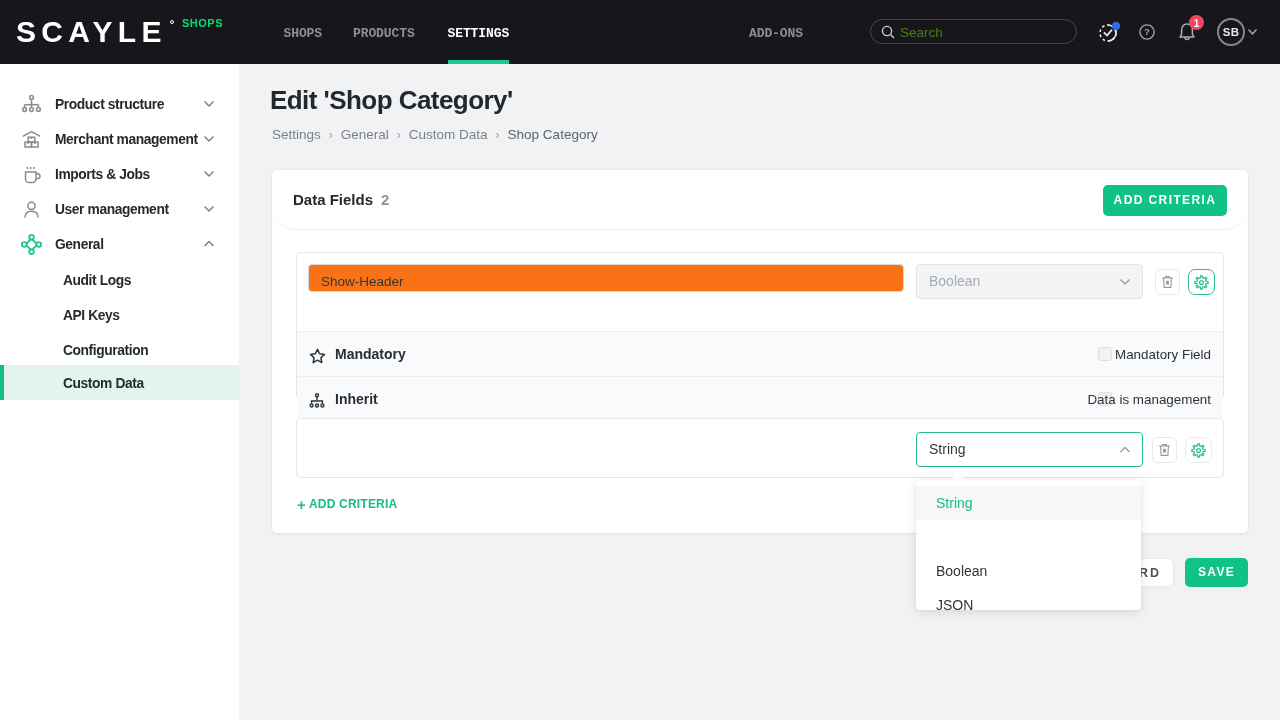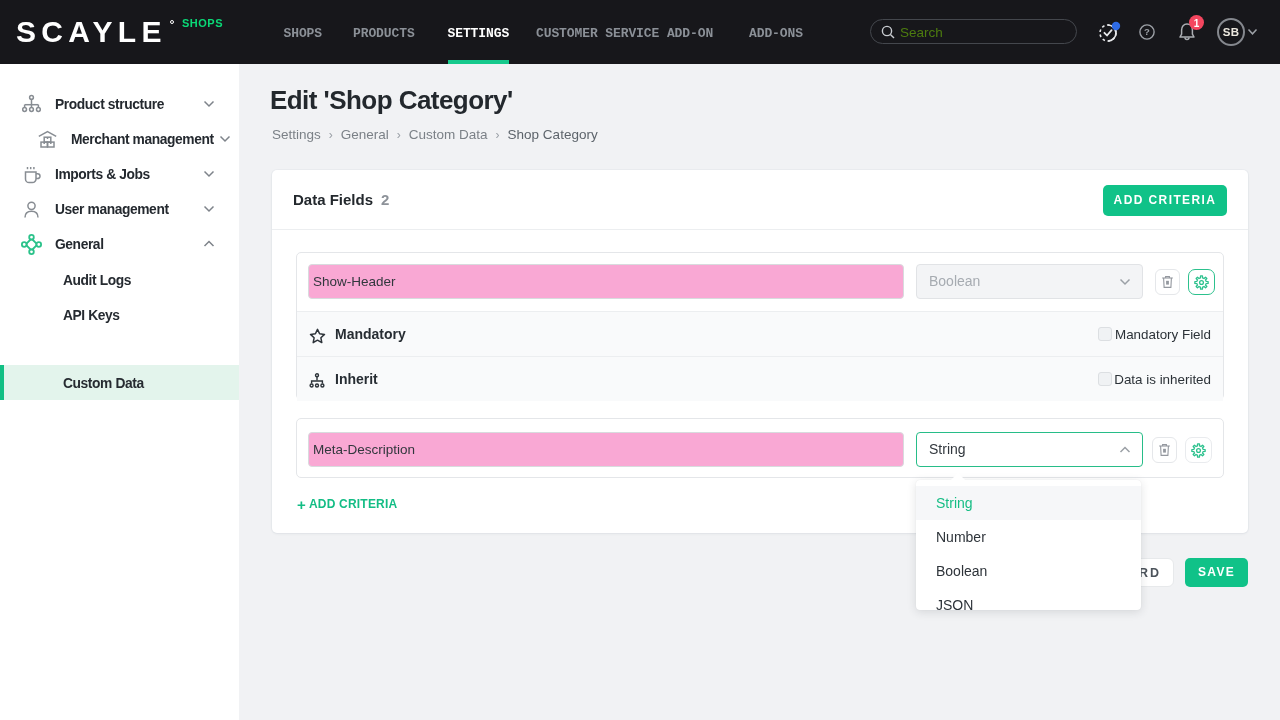--- a/index.html
+++ b/index.html
@@ -31,40 +31,40 @@
 .ssub.sel::before { content:""; position:absolute; left:0; top:0; width:4px; height:35px; background:#12bf84; }
 
 
 .main { position:absolute; left:239px; top:64px; width:1041px; height:656px; background:#f1f2f4; }
 h1 { position:absolute; left:31px; top:21px; font-size:26px; font-weight:bold; color:#23282d; letter-spacing:-0.55px; }
 .crumbs { position:absolute; left:33px; top:63px; font-size:13.5px; color:#7b8187; }
 .crumbs .sep { color:#9ba1a7; margin:0 8px; font-size:12px; }
 .crumbs .last { color:#5d646b; font-weight:normal; }
 
 .card { position:absolute; left:33px; top:106px; width:976px; height:363px; background:#fff; border-radius:5px; box-shadow:0 1px 3px rgba(40,47,60,0.06), 0 0 0 1px #ebedf0; }
-.cardhead { position:absolute; left:0; top:0; width:976px; height:60px; border-bottom:1px solid #eceef0; }
+.cardhead { position:absolute; left:0; top:0; width:976px; height:60px; border-bottom:1px solid #eceef0;border-radius:24px; }
 .cardhead .title { position:absolute; left:21px; top:21px; font-size:15px; font-weight:bold; color:#23282d; }
 .cardhead .count { color:#8d9299; margin-left:8px; }
 .btn-green { background:#10c288; color:#fff; font-weight:bold; font-size:12px; letter-spacing:1.4px; border-radius:5px; text-align:center; font-family:"Liberation Sans", sans-serif; }
 .addcrit-top { position:absolute; left:831px; top:15px; width:124px; height:31px; line-height:31px; }
 
 .fgroup { position:absolute; left:24px; width:928px; border:1px solid #e4e6e9; border-radius:5px; background:#fff; }
 .g1 { top:82px; height:148px; }
 .g2 { top:248px; height:60px; }
 .frow { position:absolute; left:0; top:0; width:100%; height:58px; }
-.finput { position:absolute; left:11px; top:11px; width:596px; height:35px; border:1px solid #d8dbde; border-radius:4px; background:#f9a8d4; font-size:13.5px; color:#31373d; line-height:34px; padding-left:4px; }
+.finput { position:absolute; left:11px; top:11px; width:596px; height:28px; border:1px solid #d8dbde; border-radius:4px; background:#f97316; font-size:13.5px; color:#31373d; line-height:34px; padding-left:12px; }
 .fselect { position:absolute; left:619px; top:11px; width:227px; height:35px; border:1px solid #e1e3e6; border-radius:4px; background:#f3f4f6; font-size:14px; color:#a6abb1; line-height:33px; padding-left:12px; }
 .fselect.open { background:#fff; border:1.5px solid #27bd88; color:#31373d; }
 .ibtn { position:absolute; top:16px; width:25px; height:26px; border:1px solid #e5e7ea; border-radius:6px; background:#fff; }
 .ibtn.trash { left:858px; }
 .ibtn.gear { left:891px; width:27px; border:1.5px solid #2cc18d; border-radius:7px; }
 .g2 .finput, .g2 .fselect { top:12.5px; }
 .g2 .ibtn { top:17.5px; }
 .g2 .ibtn.gear { border:1px solid #e9ebee; }
-.subrow { position:absolute; left:0; width:100%; height:45px; background:#f9fafb; border-top:1px solid #eceef0; }
+.subrow { position:absolute; left:0; width:100%; height:45px; background:#f9fafb; border-top:1px solid #eceef0;margin-top:20px; }
 .subrow .ic { position:absolute; left:12px; top:16px; }
 .subrow .lbl { position:absolute; left:38px; top:14px; font-size:14px; font-weight:bold; color:#272d33; }
 .subrow .cb { position:absolute; right:111px; top:15px; width:14px; height:14px; background:#f0f2f4; border:1px solid #dcdfe2; border-radius:3px; }
 .subrow .cblbl { position:absolute; right:12px; top:15px; font-size:13.4px; color:#2c3238; }
 .addcrit-link { position:absolute; left:25px; top:324px; font-size:12px; font-weight:bold; color:#13bd85; letter-spacing:0.2px; }
 .addcrit-link .plus { font-size:15px; margin-right:3px; font-weight:bold; position:relative; top:1.5px; }
 
 .btn-discard { position:absolute; left:839px; top:494px; width:96px; height:29px; background:#fff; border:1px solid #e7e9eb; border-radius:6px; color:#4c535b; font-weight:bold; font-size:12.5px; letter-spacing:1.8px; text-align:center; line-height:29px; }
 .btn-save { position:absolute; left:946px; top:494px; width:63px; height:29px; line-height:29px; letter-spacing:1.3px; font-size:12px; }
 
@@ -78,21 +78,20 @@
 
 <div class="topnav">
   <div class="logo">
     <div class="word">SCAYLE</div>
     <div class="ring"></div>
     <div class="live">SHOPS</div>
   </div>
   <div class="navitem" style="left:283.5px;">SHOPS</div>
   <div class="navitem" style="left:353px;">PRODUCTS</div>
   <div class="navitem active" style="left:447.5px;">SETTINGS<span class="ul"></span></div>
-  <div class="navitem" style="left:536px;">CUSTOMER SERVICE ADD-ON</div>
   <div class="navitem" style="left:749px;">ADD-ONS</div>
   <div class="searchbox">
     <svg class="mag" width="14" height="14" viewBox="0 0 14 14">
         <circle cx="6" cy="6" r="4.6" fill="none" stroke="#c9ccd1" stroke-width="1.4"></circle>
         <line x1="9.4" y1="9.4" x2="13" y2="13" stroke="#c9ccd1" stroke-width="1.4"></line>
       </svg>
     <span class="ph">Search</span>
   </div>
   <svg class="nicon" style="left:1097px; top:20px;" width="26" height="26" viewBox="0 0 26 26">
     <circle cx="11" cy="13" r="8" fill="none" stroke="#e8e9eb" stroke-width="1.6" stroke-dasharray="2.6 2.6"></circle>
@@ -129,21 +128,21 @@
           <circle cx="3.6" cy="15.5" r="1.9"></circle>
           <circle cx="10.5" cy="15.5" r="1.9"></circle>
           <circle cx="17.4" cy="15.5" r="1.9"></circle>
         </g>
       </svg>
     <span class="tx">Product structure</span>
     <svg class="ch" width="12" height="8" viewBox="0 0 12 8">
         <path d="M1.5 1.5 L6 6 L10.5 1.5" fill="none" stroke="#7e838a" stroke-width="1.5"></path>
       </svg>
   </div>
-  <div class="sitem" style="top:58px;margin-left:16px;">
+  <div class="sitem" style="top:58px;">
     <svg class="ic" width="21" height="21" viewBox="0 0 21 21">
         <g fill="none" stroke="#888d93" stroke-width="1.5">
           <path d="M1.8 7.3 L10.5 2.6 L19.2 7.3" fill="none"></path>
           <rect x="7.2" y="8.2" width="6.6" height="4.9"></rect>
           <rect x="4.0" y="13.1" width="6.4" height="4.9"></rect>
           <rect x="10.6" y="13.1" width="6.4" height="4.9"></rect>
           <line x1="10.5" y1="8.2" x2="10.5" y2="10"></line>
           <line x1="7.2" y1="13.1" x2="7.2" y2="14.9"></line>
           <line x1="13.8" y1="13.1" x2="13.8" y2="14.9"></line>
         </g>
@@ -193,20 +192,23 @@
     <span class="tx">General</span>
     <svg class="ch" width="12" height="8" viewBox="0 0 12 8">
         <path d="M1.5 6 L6 1.5 L10.5 6" fill="none" stroke="#7e838a" stroke-width="1.5"></path>
       </svg>
   </div>
   <div class="ssub" style="top:233px;">
       <span class="tx">API Keys</span>
     </div>
   <div class="ssub" style="top:198px;">
       <span class="tx">Audit Logs</span>
+    </div>
+  <div class="ssub" style="top:268px;">
+      <span class="tx">Configuration</span>
     </div>
   <div class="ssub sel" style="top:301px;">
       <span class="tx">Custom Data</span>
     </div>
 </div>
 
 <div class="main">
   <h1>Edit 'Shop Category'</h1>
   <div class="crumbs">Settings<span class="sep">›</span>General<span class="sep">›</span>Custom Data<span class="sep">›</span><span class="last">Shop Category</span></div>
 
@@ -255,27 +257,26 @@
               <circle cx="8" cy="2.2" r="1.5"></circle>
               <line x1="8" y1="3.9" x2="8" y2="7.5"></line>
               <path d="M2.6 10.5 V8 H13.4 V10.5"></path>
               <circle cx="2.6" cy="12.5" r="1.5"></circle>
               <circle cx="8" cy="12.5" r="1.5"></circle>
               <circle cx="13.4" cy="12.5" r="1.5"></circle>
             </g>
           </svg>
         <span class="lbl">Inherit</span>
         <span class="cb"></span>
-        <span class="cblbl">Data is inherited</span>
+        <span class="cblbl">Data is management</span>
       </div>
     </div>
 
     <div class="fgroup g2">
       <div class="frow">
-        <div class="finput">Meta-Description</div>
         <div class="fselect open">String
           <svg style="position:absolute; right:11px; top:13px;" width="12" height="8" viewBox="0 0 12 8">
               <path d="M1.5 6 L6 1.5 L10.5 6" fill="none" stroke="#9ba0a6" stroke-width="1.5"></path>
             </svg>
         </div>
         <div class="ibtn trash" style="left:855px;">
           <svg style="position:absolute; left:5px; top:5px;" width="13" height="14" viewBox="0 0 13 14">
               <g fill="none" stroke="#94989f" stroke-width="1.1">
                 <path d="M1.2 3 H11.8"></path>
                 <path d="M4.6 3 V1.6 H8.4 V3"></path>
@@ -295,17 +296,16 @@
 
     <div class="addcrit-link"><span class="plus">+</span>ADD CRITERIA</div>
   </div>
 
   <div class="btn-discard">DISCARD</div>
   <div class="btn-green btn-save">SAVE</div>
 
   <div class="dropdown">
     <div class="notch"></div>
     <div class="ditem sel" style="top:6px;">String</div>
-    <div class="ditem" style="top:40px;">Number</div>
     <div class="ditem" style="top:74px;">Boolean</div>
     <div class="ditem" style="top:108px;">JSON</div>
   </div>
 </div>
 
 </body></html>

